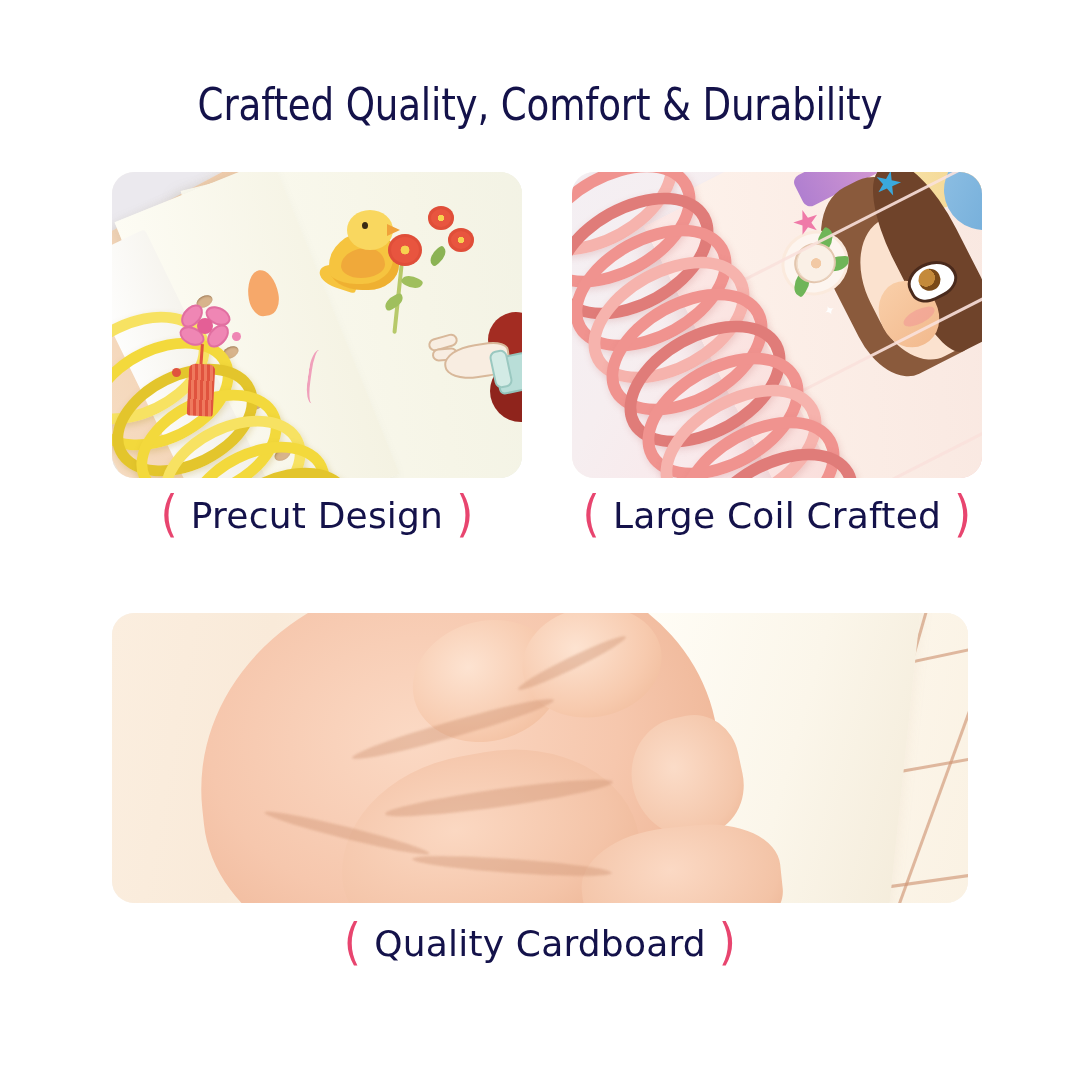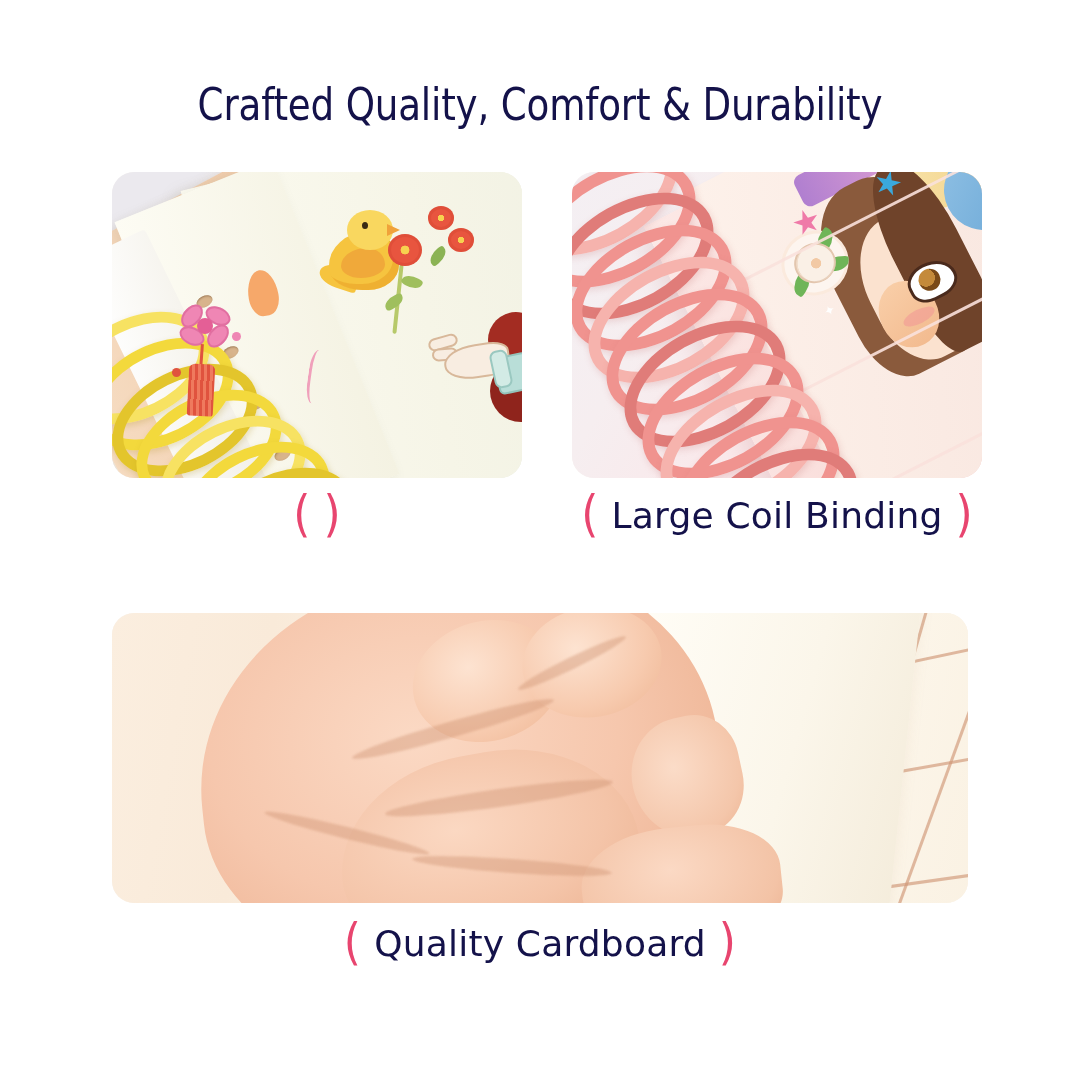--- a/index.html
+++ b/index.html
@@ -573,20 +573,21 @@
         <div class="finger" style="left:2px;  top:28px; width:22px; height:9px; transform:rotate(-4deg);"></div>
         <div class="hand-palm"></div>
         <div class="sleeve"></div>
         <div class="sleeve-cuff"></div>
       </div>
     </div>
   </div>
 
   <div class="caption" id="caption-precut">
     <span class="paren">(</span>
+    <span class="caption-text">Precut Design</span>
     <span class="paren">)</span>
   </div>
 
   <div class="panel" id="panel-coil">
     <div class="scene">
       <div class="p2-bg"></div>
       <div class="p2-page"></div>
       <div class="p2-sheet"></div>
 
       <div class="p2-purple"></div>
@@ -632,21 +633,21 @@
       <div class="coil-p dim" style="left:46px;  top:158px;"></div>
       <div class="coil-p" style="left:64px;  top:190px;"></div>
       <div class="coil-p lit" style="left:82px;  top:222px;"></div>
       <div class="coil-p" style="left:100px; top:254px;"></div>
       <div class="coil-p dim" style="left:118px; top:286px;"></div>
     </div>
   </div>
 
   <div class="caption" id="caption-coil">
     <span class="paren">(</span>
-    <span class="caption-text">Large Coil Binding</span>
+    <span class="caption-text">Large Coil Crafted</span>
     <span class="paren">)</span>
   </div>
 
   <div class="panel" id="panel-cardboard">
     <div class="scene">
       <div class="p3-bg"></div>
 
       <div class="p3-rightpage">
         <div class="grid-line" style="left:30px; top:-20px; width:3px; height:440px; transform:rotate(12deg);"></div>
         <div class="grid-line" style="left:96px; top:-20px; width:3px; height:440px; transform:rotate(16deg);"></div>

